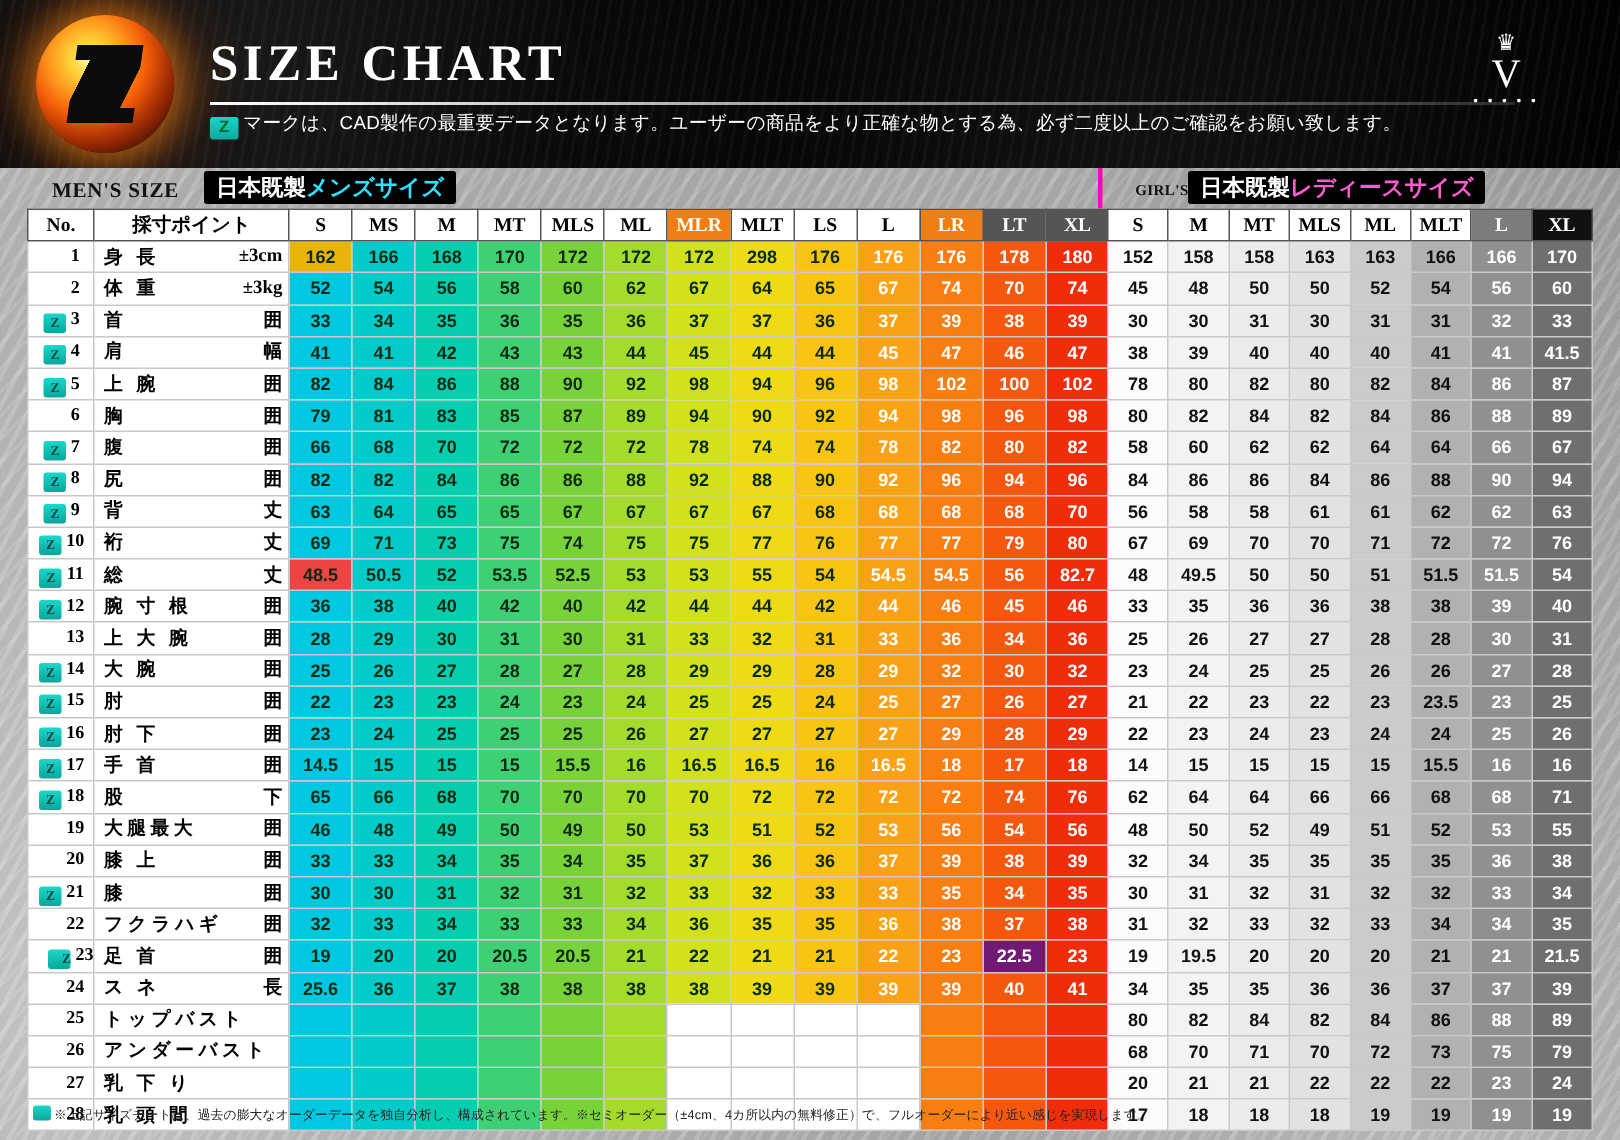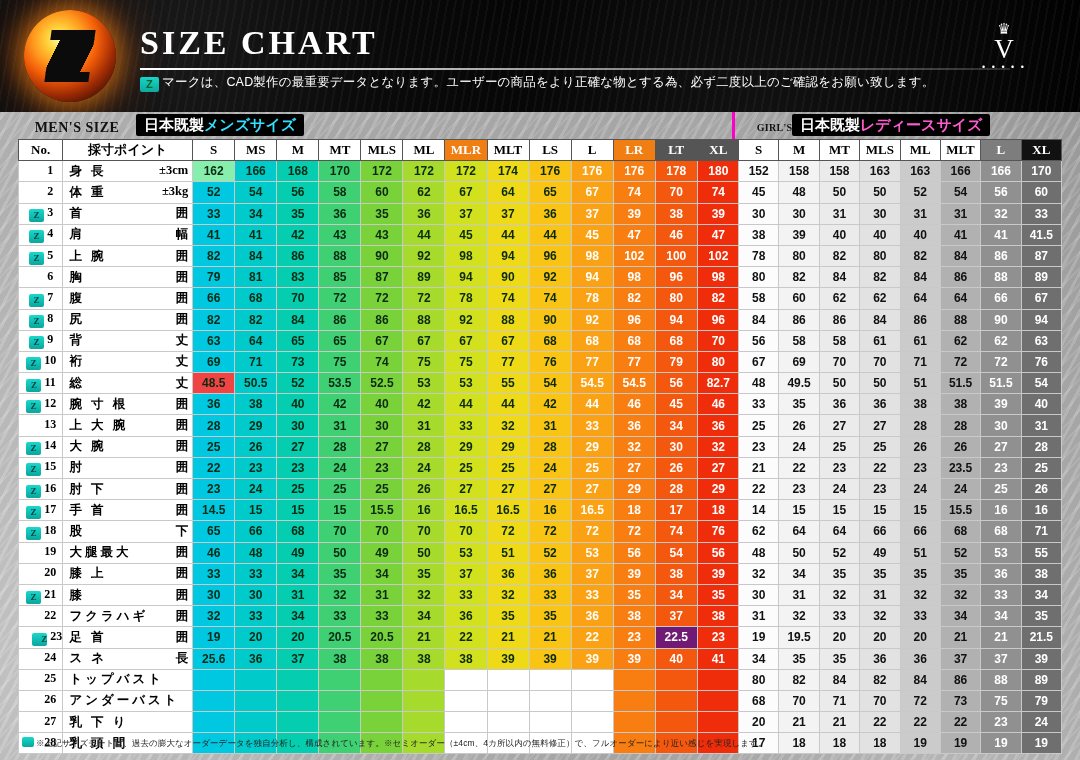--- a/index.html
+++ b/index.html
@@ -220,28 +220,28 @@
         <th style="width: 38px;">L</th>
         <th class="hdr-orange" style="width: 38px;">LR</th>
         <th class="hdr-dark" style="width: 38px;">LT</th>
         <th class="hdr-dark" style="width: 38px;">XL</th>
       </tr>
     </thead>
   <tbody>
       <tr>
         <td class="no nocol" style="width: 40px;"><span class="zcell empty">Z</span><span>1</span></td>
         <td class="pt"><span class="ptname">&nbsp;身 長</span><span class="ptunit">±3cm</span></td>
-        <td class="v" style="background: #86efac; color: rgb(10, 42, 18);">162</td>
+        <td class="v" style="background: #eab308; color: rgb(10, 42, 18);">162</td>
         <td class="v" style="background: rgb(0, 203, 202); color: rgb(10, 42, 18);">166</td>
         <td class="v" style="background: rgb(5, 205, 175); color: rgb(10, 42, 18);">168</td>
         <td class="v" style="background: rgb(64, 208, 116); color: rgb(10, 42, 18);">170</td>
         <td class="v" style="background: rgb(122, 210, 59); color: rgb(10, 42, 18);">172</td>
         <td class="v" style="background: rgb(166, 218, 45); color: rgb(10, 42, 18);">172</td>
         <td class="v" style="background: rgb(210, 225, 30); color: rgb(10, 42, 18);">172</td>
-        <td class="v" style="background: rgb(238, 218, 23); color: rgb(10, 42, 18);">174</td>
+        <td class="v" style="background: rgb(238, 218, 23); color: rgb(10, 42, 18);">298</td>
         <td class="v" style="background: rgb(250, 196, 20); color: rgb(10, 42, 18);">176</td>
         <td class="v" style="background: rgb(250, 162, 20); color: rgb(255, 255, 255);">176</td>
         <td class="v" style="background: rgb(248, 126, 18); color: rgb(255, 255, 255);">176</td>
         <td class="v" style="background: rgb(244, 87, 14); color: rgb(255, 255, 255);">178</td>
         <td class="v" style="background: rgb(240, 45, 10); color: rgb(255, 255, 255);">180</td>
       </tr>
       <tr>
         <td class="no nocol" style="width: 40px;"><span class="zcell empty">Z</span><span>2</span></td>
         <td class="pt"><span class="ptname">&nbsp;体 重</span><span class="ptunit">±3kg</span></td>
         <td class="v" style="background: rgb(0, 200, 225); color: rgb(10, 42, 18);">52</td>

